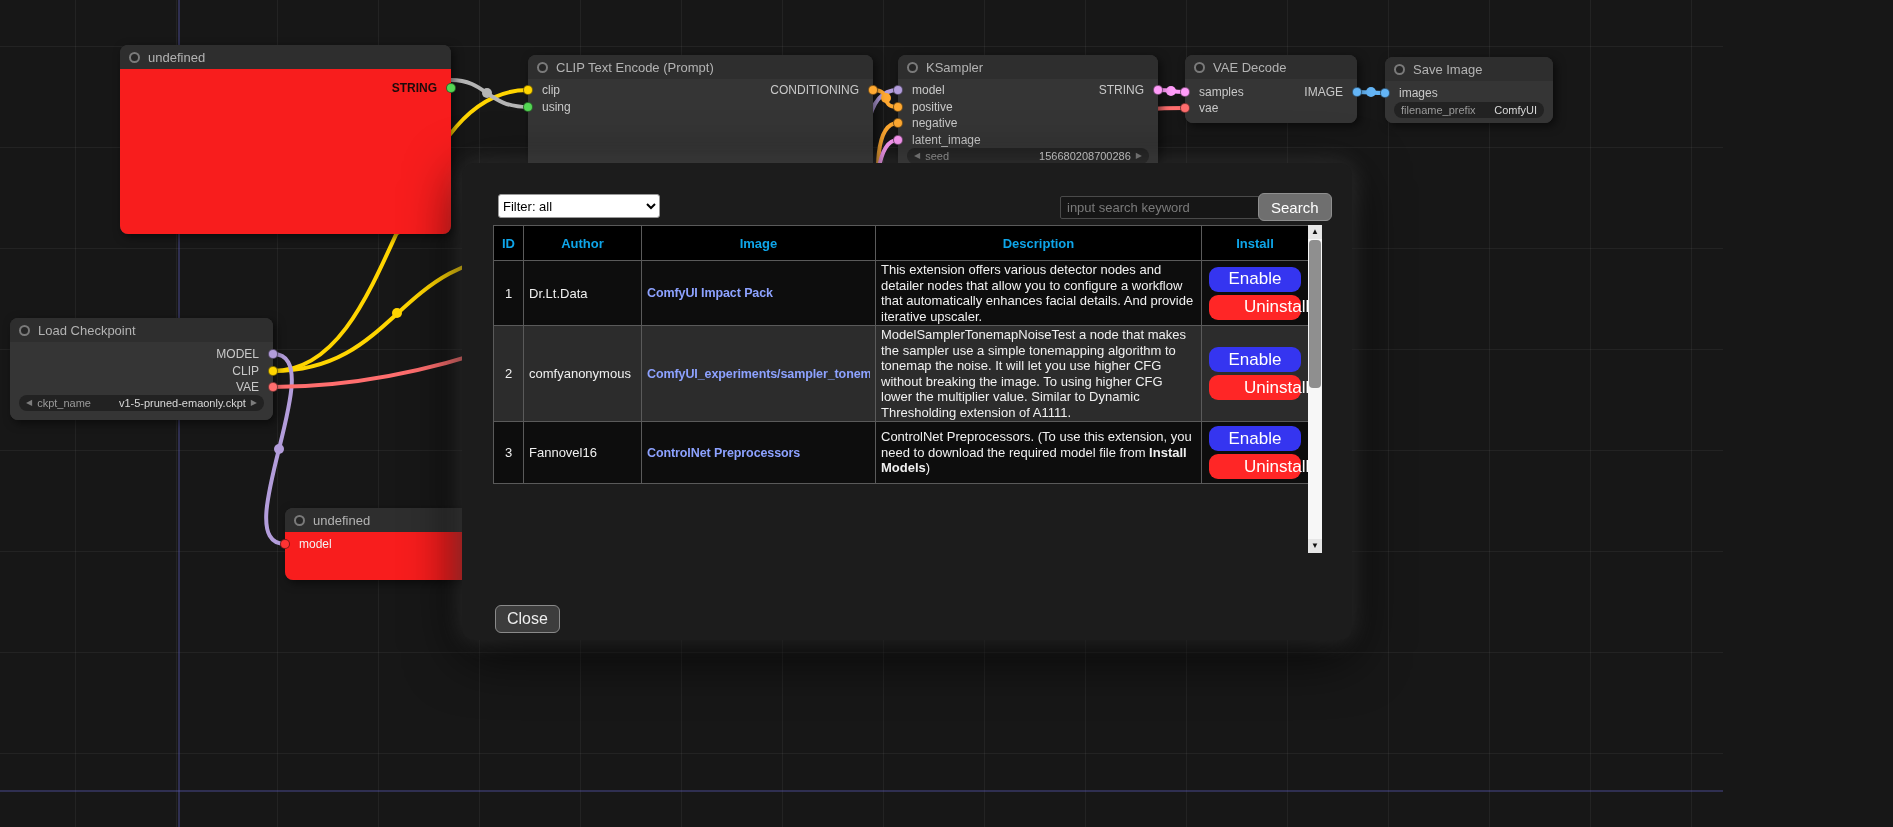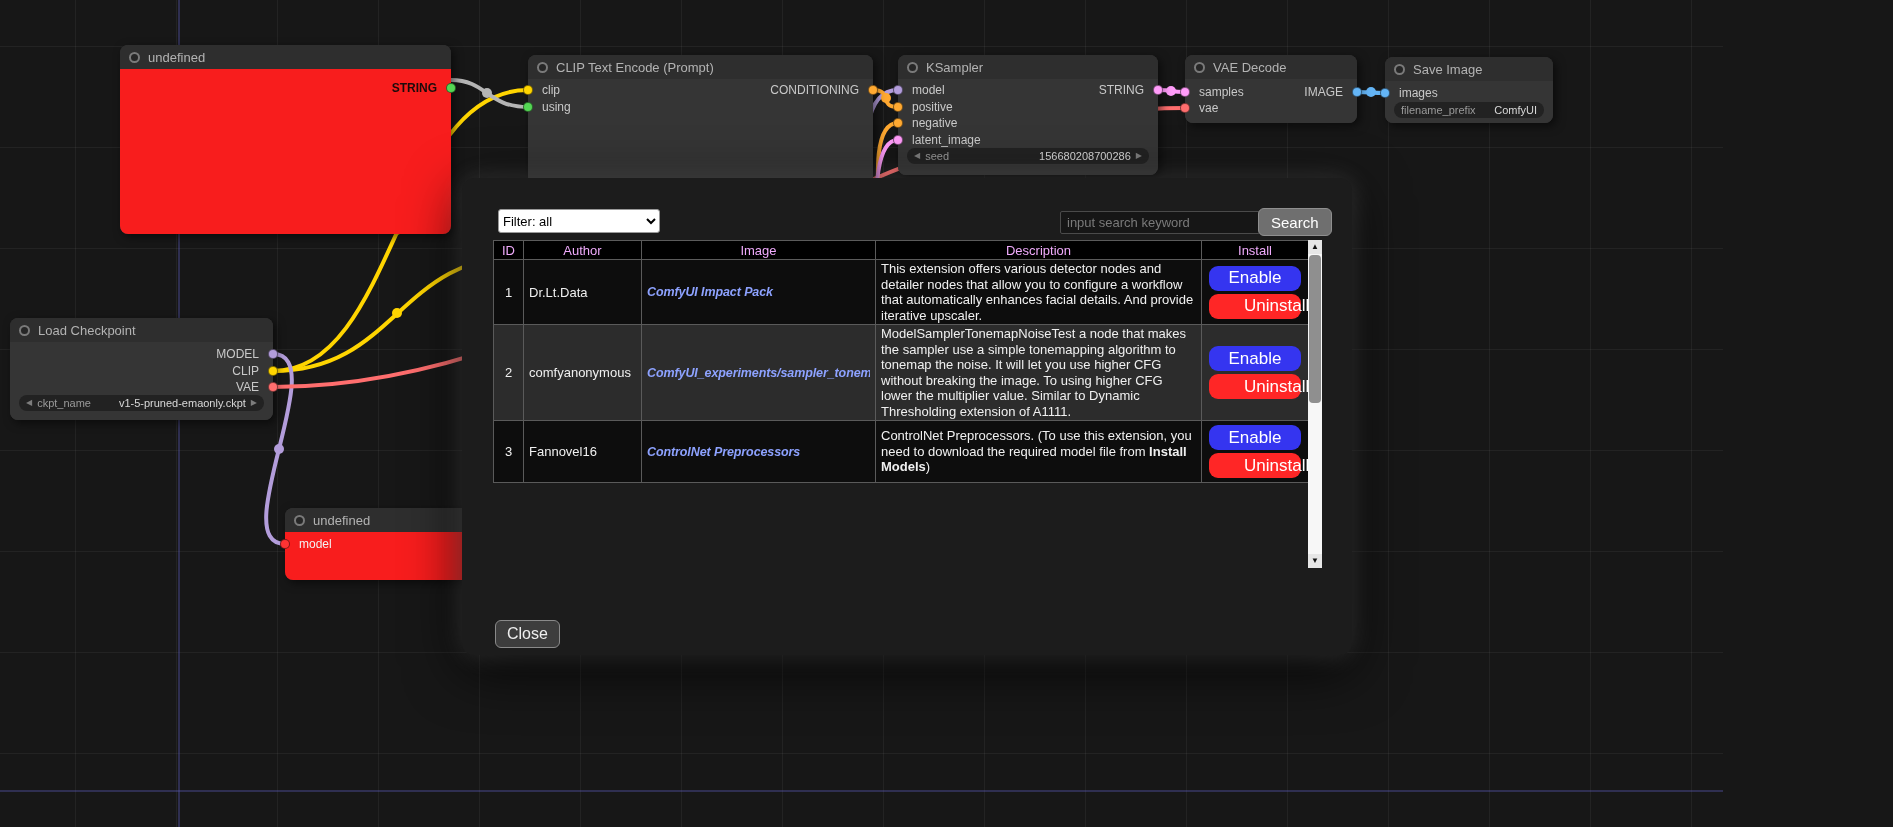--- a/index.html
+++ b/index.html
@@ -32,43 +32,43 @@
   .slot.out .dot{right:-5px;}
   .slot.dark{color:#1c0b0b;font-weight:bold;}
   .slot.light{color:#f2f2f2;}
   .widget{position:absolute;left:9px;right:9px;height:16px;background:#222;border-radius:8px;
     display:flex;align-items:center;font-size:11px;color:#9a9a9a;padding:0 7px;gap:5px;box-sizing:border-box;z-index:4;}
   .widget .arrow{color:#7d7d7d;font-size:8px;flex:none;line-height:16px;}
   .widget .wlabel{flex:none;}
   .widget .wvalue{flex:1;text-align:right;color:#d8d8d8;white-space:nowrap;overflow:hidden;}
 
   
-  .dialog{position:absolute;left:462px;top:178px;width:890px;height:477px;background:#1c1c1c;
+  .dialog{position:absolute;left:462px;top:163px;width:890px;height:477px;background:#1c1c1c;
     border-radius:12px;z-index:5;
     box-shadow:0 0 26px rgba(255,255,255,.14), 0 14px 55px rgba(0,0,0,.8);}
   .filter-select{position:absolute;left:36px;top:31px;width:162px;height:24px;font-size:13px;
     background:#fff;color:#000;border:1px solid #999;border-radius:3px;font-family:inherit;}
   .search-input{position:absolute;left:598px;top:33px;width:186px;height:21px;background:#161616;
     border:1px solid #4a4a4a;color:#ddd;font-size:13px;padding:0 6px;border-radius:2px;box-sizing:content-box;font-family:inherit;}
   .search-input::placeholder{color:#7a7a7a;}
   .search-btn{position:absolute;left:796px;top:30px;height:28px;padding:0 12px;background:#6f6f6f;
     color:#fff;border:1px solid #8f8f8f;border-radius:6px;font-size:15px;font-family:inherit;}
   .table-wrap{position:absolute;left:31px;top:62px;width:829px;height:328px;}
   .ext-table{border-collapse:collapse;width:815px;table-layout:fixed;}
-  .ext-table th{background:#000;color:#f0abfc;font-size:13px;font-weight:normal;height:18px;
-    border:1px solid #5a5a5a;padding:0;}
+  .ext-table th{background:#000;color:#0ea5e9;font-size:13px;font-weight:bold;height:18px;
+    border:1px solid #5a5a5a;padding:8px;}
   .ext-table td{border:1px solid #5a5a5a;font-size:13px;color:#f0f0f0;padding:1px 5px;vertical-align:middle;}
   .ext-table tbody tr:nth-child(odd){background:#0d0d0d;}
   .ext-table tbody tr:nth-child(even){background:#2c2c2c;}
   .ext-table tbody tr:nth-child(1){height:63px;}
   .ext-table tbody tr:nth-child(2){height:77px;}
   .ext-table tbody tr:nth-child(3){height:55px;}
   .c-id{text-align:center;}
   .c-name a{color:var(--c-link);font-weight:bold;text-decoration:none;font-size:12.5px;letter-spacing:-0.1px;
-    white-space:nowrap;display:block;overflow:hidden;font-style:italic;}
+    white-space:nowrap;display:block;overflow:hidden;}
   .c-desc{font-size:12.5px;line-height:15.5px;padding:2px 4px;}
   .c-install{text-align:center;padding:2px;}
   .btn{display:block;width:92px;margin:3px auto;height:25px;border:none;border-radius:9px;color:#fff;
     font-size:17px;font-family:inherit;}
   .btn-enable{background:var(--c-enable_button);}
   .btn-uninstall{background:var(--c-uninstall_button);padding-left:35px;}
   .fake-scrollbar{position:absolute;left:815px;top:0;width:14px;height:328px;background:#f7f7f7;}
   .sb-arrow{position:absolute;left:0;width:14px;height:14px;font-size:8px;line-height:14px;text-align:center;
     color:#111;background:#e6e6e6;}
   .sb-up{top:0;}

